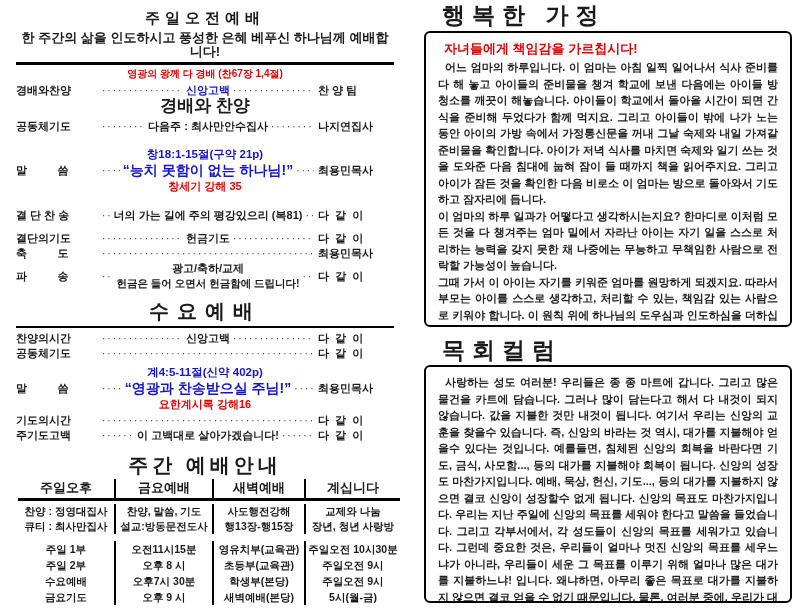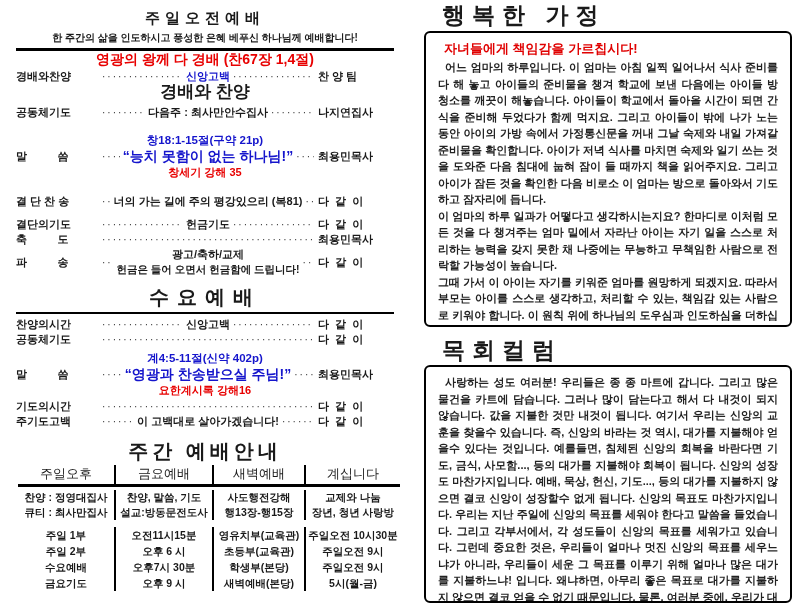--- a/index.html
+++ b/index.html
@@ -7,24 +7,24 @@
   body {
     width:800px; height:610px; background:#ffffff; color:#1a1a1a;
     font-family:"Liberation Sans","DejaVu Sans",sans-serif; overflow:hidden;
   }
   .page { display:flex; width:800px; height:610px; }
   .col-left  { width:400px; padding:4px 6px 0 16px; }
   .col-right { width:400px; padding:2px 8px 0 24px; }
 
   
   .sec-title { text-align:center; font-weight:bold; font-size:15px; line-height:24px; letter-spacing:5px; margin-top:2px; }
-  .sub { text-align:center; font-size:10px; font-weight:bold; line-height:14px; margin-top:1px; }
+  .sub { text-align:center; font-size:13px; font-weight:bold; line-height:14px; margin-top:1px; }
   .rule-thick { border-top:3px solid #000; margin-top:3px; }
   .rule-thin  { border-top:2px solid #000; margin-top:3px; }
-  .call { text-align:center; font-size:14px; font-weight:bold; line-height:13px; margin-top:2px; }
+  .call { text-align:center; font-size:10px; font-weight:bold; line-height:13px; margin-top:2px; }
   .red  { color:#e80000; }
   .blue { color:#1515cc; }
   .wrow { display:flex; align-items:center; font-size:11px; font-weight:bold; line-height:15px; }
   .wlabel { width:86px; white-space:pre; flex:none; }
   .wright { width:76px; white-space:pre; flex:none; margin-left:4px; }
   .wcenter { white-space:nowrap; padding:0 3px; text-align:center; }
   .dots { flex:1; overflow:hidden; white-space:nowrap; font-weight:normal; color:#333; font-size:10px; letter-spacing:2px; }
   .dots::after { content:"······················································"; }
   .centerline { text-align:center; font-size:17px; font-weight:bold; line-height:13px; margin-top:1px; }
   .sref  { text-align:center; font-size:11.5px; font-weight:bold; line-height:13px; margin-top:14px; }
@@ -34,21 +34,21 @@
   .mt3{margin-top:3px;} .mt4{margin-top:0;} .mt7{margin-top:7px;}
   .mt8{margin-top:8px;} .mt16{margin-top:16px;}
   .cstack { display:flex; flex-direction:column; align-items:center; }
   .cstack .c2 { font-size:10.5px; }
   .wed-title { letter-spacing:8px; font-size:20px; margin-top:8px; }
   .weekly-title { letter-spacing:4px; font-size:20px; margin-top:10px; }
 
   
   .wt { width:382px; margin-left:2px; display:grid; grid-template-columns:96px 98px 92px 96px; }
   .wt-head { margin-top:2px; border-bottom:3px solid #000; }
-  .wth { text-align:center; font-weight:normal; font-size:13px; line-height:16px; padding:1px 0 2px; }
+  .wth { text-align:center; font-weight:bold; font-size:13px; line-height:16px; padding:1px 0 2px; }
   .wth + .wth, .wcell + .wcell { border-left:2px solid #000; }
   .wcell { text-align:center; font-weight:bold; font-size:10.5px; }
   .g1 { margin-top:3px; } .g1 .wline { line-height:15px; }
   .g2 { margin-top:7px; } .g2 .wline { line-height:16px; white-space:nowrap; }
 
   
   .r-title { font-weight:bold; font-size:23px; line-height:26px; letter-spacing:7px; margin-left:18px; }
   .r-title2 { margin-top:10px; }
   .box { border:2px solid #000; border-radius:6px; padding:7px 12px 20px; overflow:hidden; background:#fff; }
   .box1 { margin-top:3px; height:296px; }
@@ -200,21 +200,21 @@
 
     <div class="wt g2">
       <div class="wcell">
         <div class="wline">주일 1부</div>
         <div class="wline">주일 2부</div>
         <div class="wline">수요예배</div>
         <div class="wline">금요기도</div>
       </div>
       <div class="wcell">
         <div class="wline">오전11시15분</div>
-        <div class="wline">오후 6 시</div>
+        <div class="wline">오후 8 시</div>
         <div class="wline">오후7시 30분</div>
         <div class="wline">오후 9 시</div>
       </div>
       <div class="wcell">
         <div class="wline">영유치부(교육관)</div>
         <div class="wline">초등부(교육관)</div>
         <div class="wline">학생부(본당)</div>
         <div class="wline">새벽예배(본당)</div>
       </div>
       <div class="wcell">

